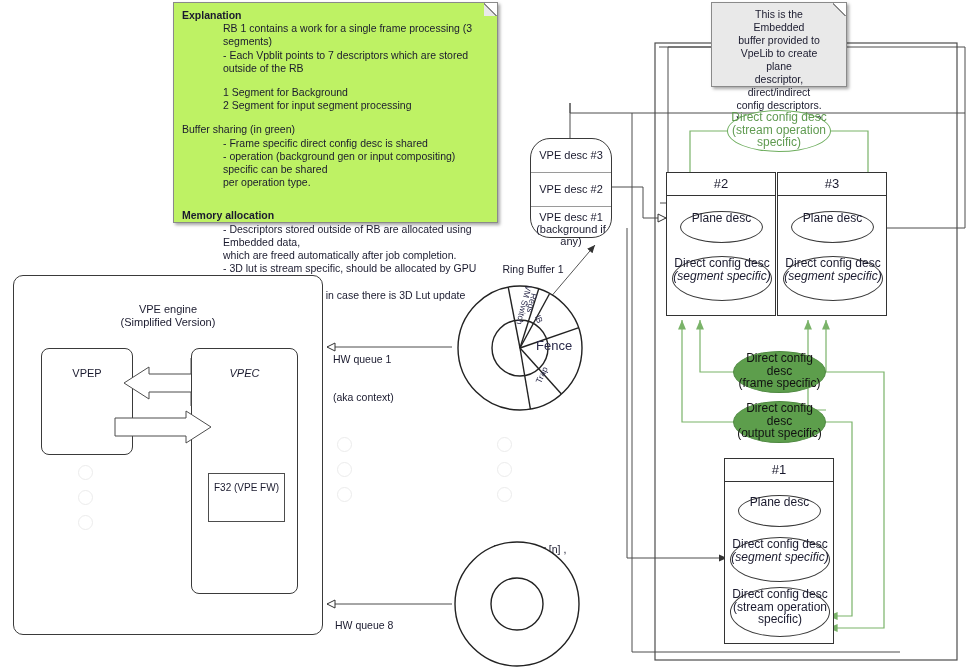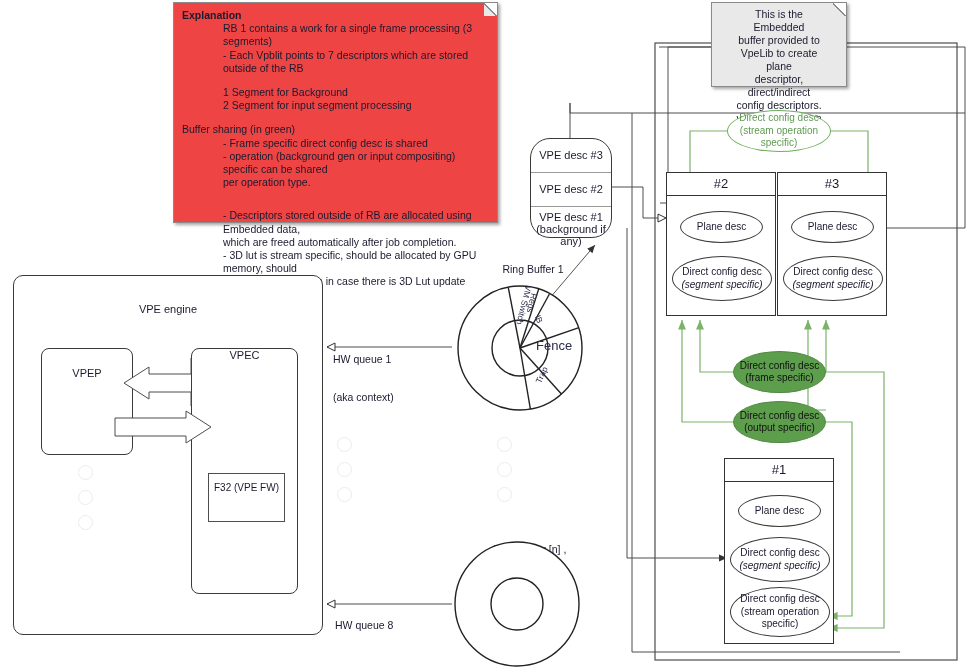--- a/index.html
+++ b/index.html
@@ -5,21 +5,21 @@
   html,body{margin:0;padding:0;background:#ffffff;}
   body{width:967px;height:669px;position:relative;overflow:hidden;
        font-family:"Liberation Sans","DejaVu Sans",sans-serif;
        color:#1a1a2e;}
   #stage{position:absolute;left:0;top:0;width:967px;height:669px;}
   svg.layer{position:absolute;left:0;top:0;width:967px;height:669px;overflow:visible;}
   .abs{position:absolute;box-sizing:border-box;}
 
   
   .note{
-    background:#ef4444;
+    background:#bef264;
     border:1px solid #8a8a8a;
     box-shadow:2px 2px 3px rgba(0,0,0,.35);
     font-size:10.5px;line-height:13.2px;
     padding:6px 8px;
   }
   .note .ln{white-space:pre-wrap;padding-left:41px;}
   .note .gap{height:11px;}
   .note-fold{position:absolute;right:0;top:0;width:13px;height:13px;
     background:linear-gradient(225deg,#ffffff 0 49%,#8a8a8a 49% 54%,#e9e9e9 54% 100%);}
 
@@ -35,22 +35,22 @@
   .thickbox{border:1.6px solid #333;background:#fff;}
   .rbox{border:1.4px solid #3a3a3a;background:#fff;border-radius:20px;}
   .hdr{border-bottom:1.4px solid #333;text-align:center;font-size:13px;
        line-height:21px;height:22px;}
 
   .cellrow{font-size:11px;text-align:center;line-height:33px;}
   .sep{border-top:1px solid #9a9a9a;}
 
   
   .ell{border:1.4px solid #3a3a3a;border-radius:50%;background:#fff;
-       display:flex;align-items:center;justify-content:center;text-align:center;
-       font-size:10px;line-height:12.5px;}
+       display:flex;align-items:flex-start;justify-content:center;text-align:center;
+       font-size:12px;line-height:12.5px;}
   .ell.green{background:#5d9e4c;border-color:#4e8840;color:#111;}
   .ell i{font-style:italic;}
 
   .lbl{position:absolute;font-size:10.5px;line-height:12.5px;color:#1a1a2e;white-space:pre;}
   .lbl.c{text-align:center;}
 
   .dot{position:absolute;width:13px;height:13px;border-radius:50%;
        border:1.5px solid #ececec;background:#fff;}
 
   .vpelbl{font-size:11px;text-align:center;line-height:13px;}
@@ -138,20 +138,21 @@
     <div class="gap"></div>
     <div class="ln">1 Segment for Background</div>
     <div class="ln">2 Segment for input segment processing</div>
     <div class="gap"></div>
     <div style="font-weight:normal">Buffer sharing (in green)</div>
     <div class="ln">- Frame specific direct config desc is shared</div>
     <div class="ln">- operation (background gen or input compositing) specific can be shared</div>
     <div class="ln">per operation type.</div>
     <div class="gap"></div>
     <div class="gap" style="height:9px"></div>
+    <div style="font-weight:bold">Memory allocation</div>
     <div class="ln">- Descriptors stored outside of RB are allocated using Embedded data,</div>
     <div class="ln">which are freed automatically after job completion.</div>
     <div class="ln">- 3D lut is stream specific, should be allocated by GPU memory, should</div>
     <div class="ln">have multiple of them in case there is 3D Lut update during processing</div>
   </div>
 
   <div class="abs note2" style="left:711px;top:2px;width:136px;height:85px;">
     <div class="note-fold"></div>
     <div>This is the Embedded</div>
     <div>buffer provided to</div>
@@ -170,26 +171,27 @@
       <span>VPE desc #2</span>
     </div>
     <div class="cellrow sep" style="height:34px;line-height:12px;padding-top:4px;">
       <div>VPE desc #1</div>
       <div>(background if any)</div>
     </div>
   </div>
 
   <div class="abs rbox" style="left:13px;top:275px;width:310px;height:360px;border-radius:10px;">
     <div class="vpelbl" style="margin-top:27px;">VPE engine</div>
+    <div class="vpelbl">(Simplified Version)</div>
   </div>
   <div class="abs rbox" style="left:41px;top:348px;width:92px;height:107px;border-radius:8px;">
     <div class="vpelbl" style="margin-top:18px;">VPEP</div>
   </div>
   <div class="abs rbox" style="left:191px;top:348px;width:107px;height:246px;border-radius:8px;">
-    <div class="vpelbl" style="">VPEC</div>
+    <div class="vpelbl" style="margin-top:18px;font-style:italic;">VPEC</div>
   </div>
   <div class="abs plainbox" style="left:208px;top:473px;width:77px;height:49px;">
     <div class="vpelbl" style="margin-top:7px;font-size:10px;">F32 (VPE FW)</div>
   </div>
 
   <svg class="layer">
     <g fill="#fff" stroke="#4d4d4d" stroke-width="1">
       <path d="M191,366 L191,382 L149,382 L149,375 L124,391 L149,407 L149,400 L191,400 L191,414" transform="translate(0,-8)"></path>
       <path d="M115,420 L186,420 L186,413 L211,429 L186,445 L186,438 L115,438 Z" transform="translate(0,-2)"></path>
     </g>

